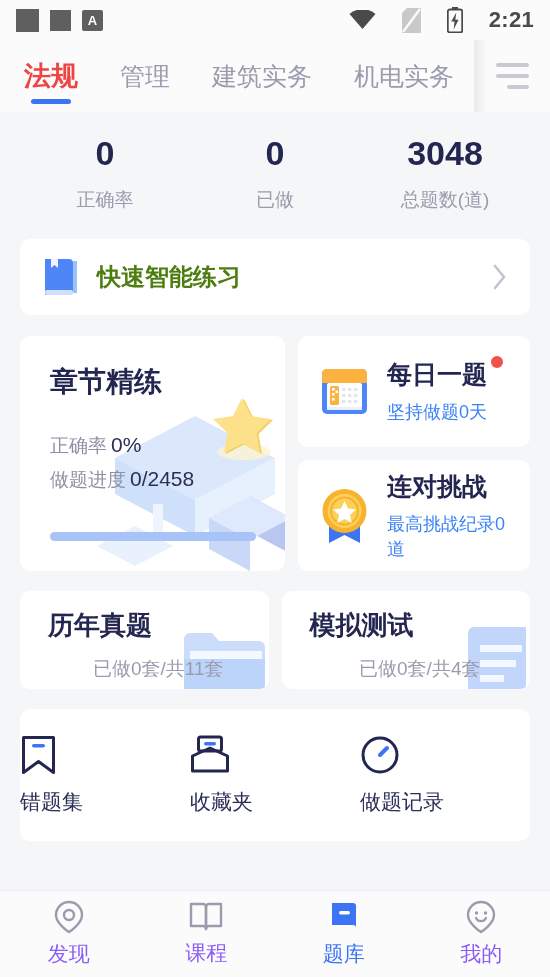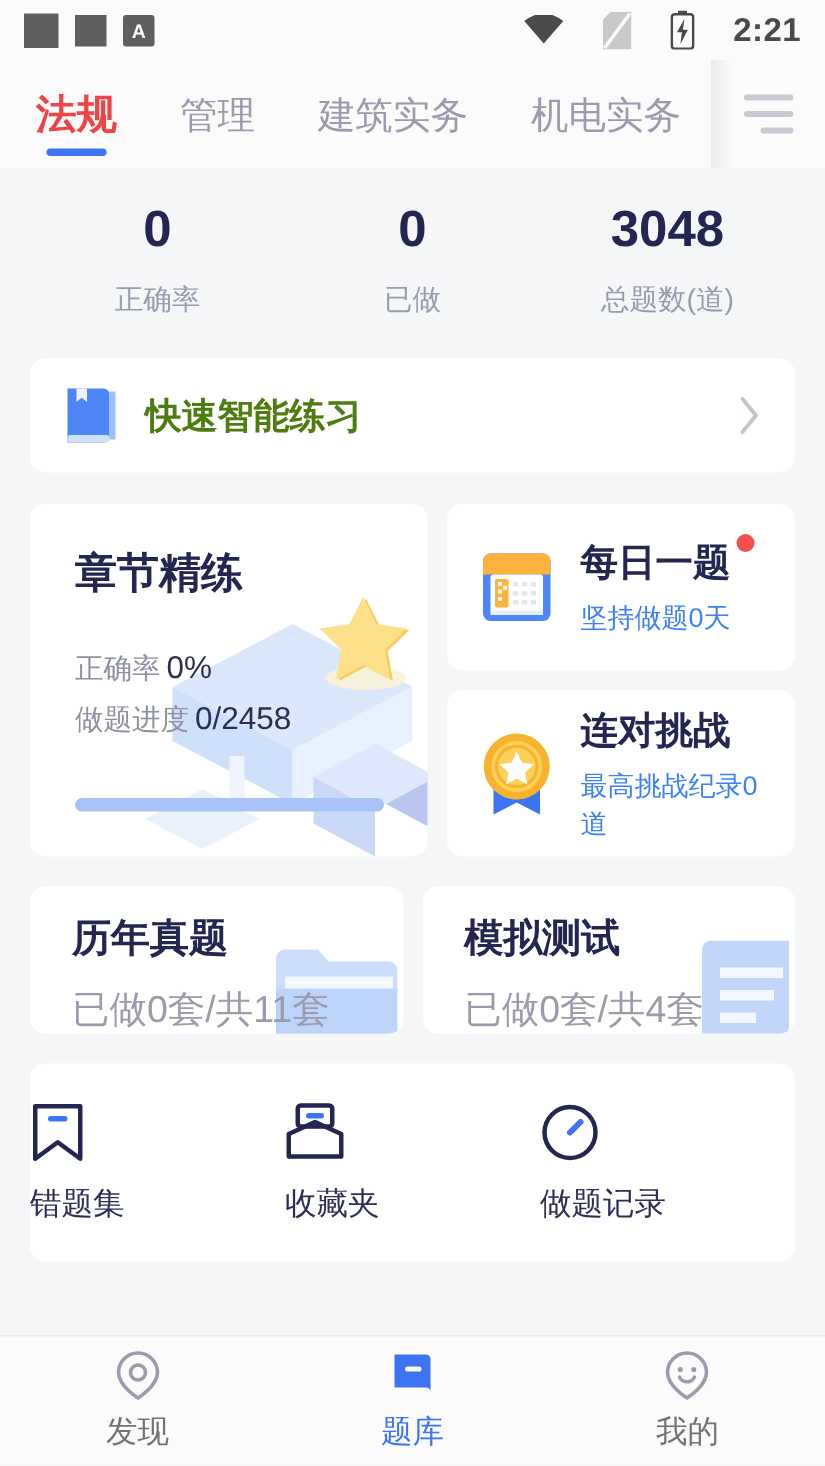--- a/index.html
+++ b/index.html
@@ -94,35 +94,35 @@
   .mini-txt { margin-left:14px; }
   .mini-title { font-size:25px; font-weight:bold; color:#232650; display:inline-block; position:relative; }
   .reddot { position:absolute; width:12px; height:12px; border-radius:50%;
             background:#f2504b; right:-16px; top:-2px; }
   .mini-sub { font-size:18px; color:#3b82f6; margin-top:9px; line-height:1.35; max-width:148px; }
 
   
   .exams { display:flex; gap:13px; margin-bottom:20px; }
   .exam { flex:1; height:98px; position:relative; overflow:hidden; padding:17px 0 0 28px; }
   .exam-title { font-size:26px; font-weight:bold; color:#232650; position:relative; z-index:2; }
-  .exam-sub { font-size:25px; color:#9a9bad; margin-top:13px; position:relative; z-index:2; }
+  .exam-sub { font-size:19px; color:#9a9bad; margin-top:13px; position:relative; z-index:2;text-align:center; }
   .exam-ill { position:absolute; right:4px; bottom:-8px; z-index:1; }
 
   
   .tools { height:132px; display:flex; align-items:center; }
   .tool { flex:1; display:flex; flex-direction:column; align-items:flex-start; gap:13px; }
   .tool-label { font-size:21px; color:#2b2e57; }
 
   
   .bottomnav {
     position:absolute; left:0; bottom:0; width:550px; height:87px; background:#fbfbfc;
     border-top:1px solid #ededf1; display:flex; align-items:center;
   }
   .nav { flex:1; display:flex; flex-direction:column; align-items:center; gap:6px; }
-  .nav-label { font-size:21px; color:#737373; }
+  .nav-label { font-size:21px; color:#8b5cf6; }
   .nav.active .nav-label { color:#3d74f4; }
   svg { display:block; }
 </style>
 </head>
 <body>
 
 <div class="phone">
 
   <div class="statusbar">
     <div class="sb-left">
@@ -355,20 +355,29 @@
   <div class="bottomnav">
     <div class="nav">
       <span>
         <svg width="34" height="34" viewBox="0 0 34 34">
           <path d="M17 2 a13 13 0 0 1 13 13 c0 9 -13 17 -13 17 s-13 -8 -13 -17 A13 13 0 0 1 17 2 z" fill="none" stroke="#9a9bad" stroke-width="2.4"></path>
           <circle cx="17" cy="15" r="5" fill="none" stroke="#9a9bad" stroke-width="2.4"></circle>
         </svg>
       </span>
       <span class="nav-label">发现</span>
     </div>
+    <div class="nav">
+      <span>
+        <svg width="34" height="32" viewBox="0 0 34 32">
+          <path d="M2 3 h12 a3 3 0 0 1 3 3 v22 a3 3 0 0 0 -3 -3 h-12 z" fill="none" stroke="#9a9bad" stroke-width="2.4" stroke-linejoin="round"></path>
+          <path d="M32 3 h-12 a3 3 0 0 0 -3 3 v22 a3 3 0 0 1 3 -3 h12 z" fill="none" stroke="#9a9bad" stroke-width="2.4" stroke-linejoin="round"></path>
+        </svg>
+      </span>
+      <span class="nav-label">课程</span>
+    </div>
     <div class="nav active">
       <span>
         <svg width="34" height="34" viewBox="0 0 34 34">
           <path d="M5 3 h21 a3 3 0 0 1 3 3 v22 a3 3 0 0 0 -3 -3 h-21 z" fill="#3d74f4"></path>
           <rect x="12" y="11" width="11" height="3.4" rx="1.7" fill="#fff"></rect>
         </svg>
       </span>
       <span class="nav-label">题库</span>
     </div>
     <div class="nav">

